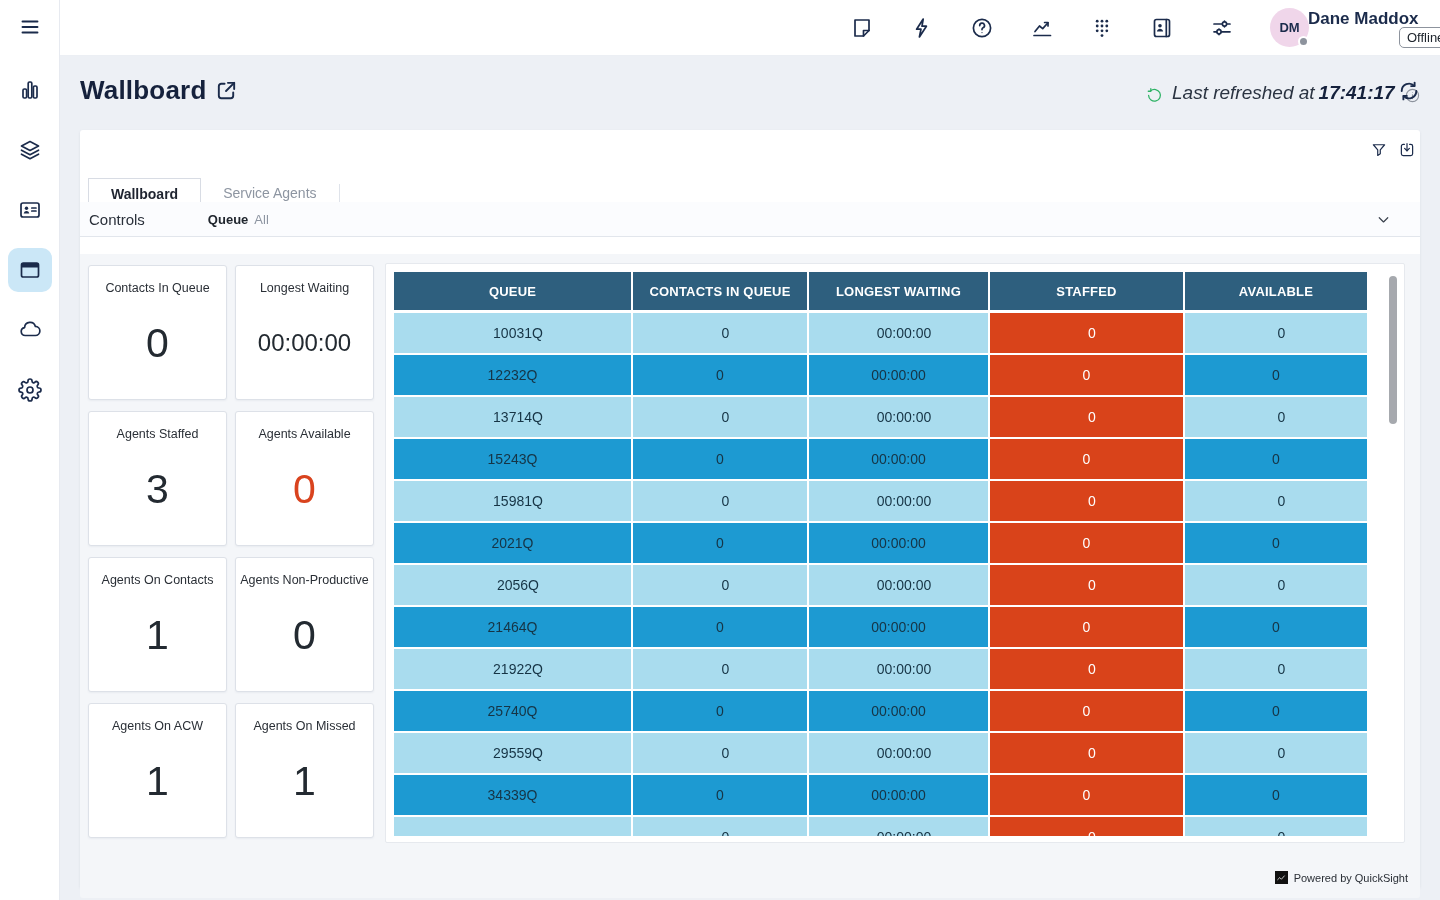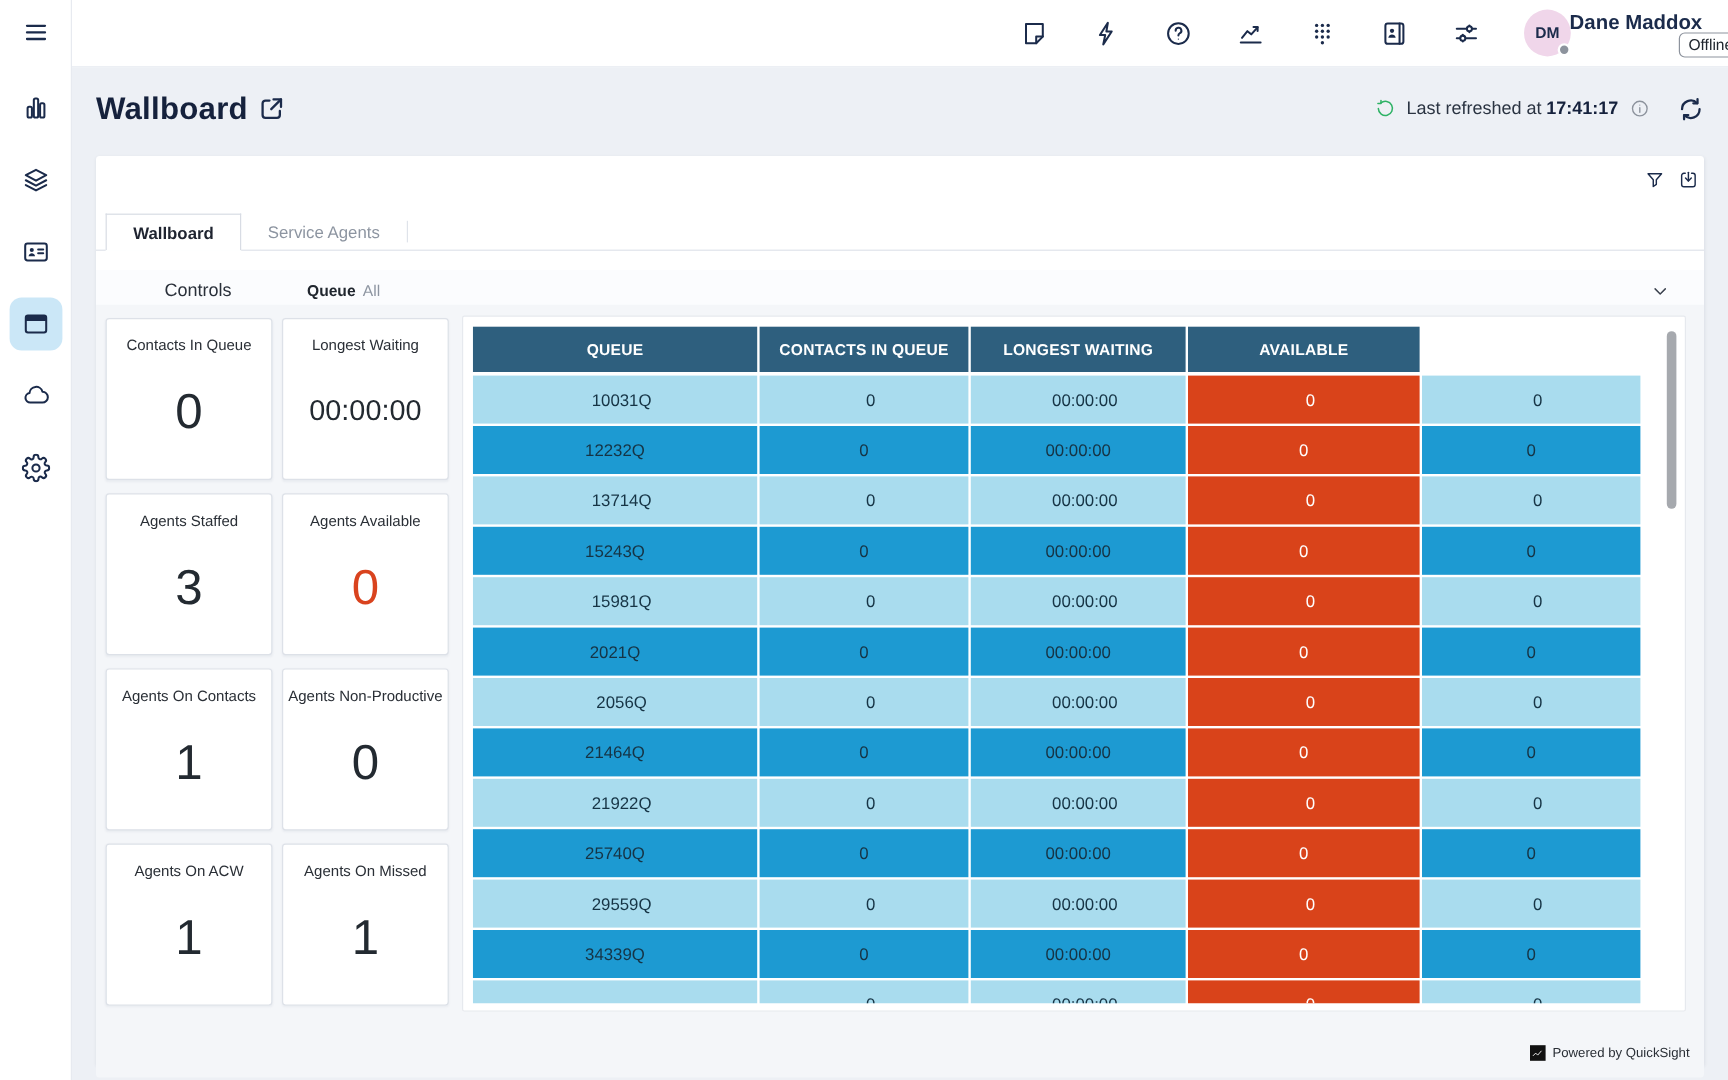--- a/index.html
+++ b/index.html
@@ -22,21 +22,21 @@
   .status-dot { position:absolute; left:1238px; top:36px; width:11px; height:11px; border-radius:50%; background:#8d939d; border:2px solid #fff; }
   .user-name { position:absolute; left:1248px; top:9px; font-size:17px; font-weight:bold; color:#1b2b4b; }
   .status-select-wrap { position:absolute; left:1323px; top:27px;margin-left:16px; }
   .status-select-wrap select { width:98px; height:21px; font-family:"Liberation Sans",sans-serif; font-size:13px; color:#20262e; border:1px solid #8d939d; border-radius:5px; background:#fff; padding:0 18px 0 7px; appearance:none; -webkit-appearance:none; }
   .status-select-wrap svg { position:absolute; right:6px; top:6px; pointer-events:none; stroke:#20262e; fill:none; stroke-width:1.6; stroke-linecap:round; stroke-linejoin:round; }
 
   
   .page-title { position:absolute; left:80px; top:75px; font-size:26px; font-weight:bold; color:#15213c; letter-spacing:.2px; }
   .ext-link { position:absolute; left:215px; top:79px; width:23px; height:23px; cursor:pointer; }
   .ext-link svg { stroke:#1b2b4b; fill:none; stroke-width:2; stroke-linecap:round; stroke-linejoin:round; }
-  .refreshed { position:absolute; left:1146px; top:82px; display:flex; align-items:center; font-size:15px; color:#2b3442; }
+  .refreshed { position:absolute; left:1146px; top:82px; display:flex; align-items:flex-end; font-size:19px; color:#2b3442;font-style:italic; }
   .refreshed .hist { margin-right:9px; }
   .refreshed b { margin-left:4px; color:#15213c; }
   .info-icon { margin-left:9px; }
   .refresh-btn { position:absolute; left:1397px; top:79px; width:24px; height:24px; cursor:pointer; }
   .refresh-btn svg, .refreshed .info-icon svg { stroke:#8d939d; fill:none; stroke-width:1.6; stroke-linecap:round; stroke-linejoin:round; }
   .refresh-btn svg { stroke:#1b2b4b; stroke-width:1.9; }
   .hist svg { stroke:#2eb265; fill:none; stroke-width:1.8; stroke-linecap:round; stroke-linejoin:round; }
 
   
   .panel { position:absolute; left:80px; top:130px; width:1340px; height:758px; background:#fff; border-radius:3px; box-shadow:0 1px 3px rgba(25,39,70,.08); }
@@ -44,21 +44,21 @@
   .panel-tool svg { stroke:#1b2b4b; fill:none; stroke-width:1.6; stroke-linecap:round; stroke-linejoin:round; }
   .tool-filter { left:1290px; }
   .tool-export { left:1318px; }
 
   .tabs { position:absolute; left:0; top:48px; width:1340px; height:31px; display:flex; align-items:flex-end; padding-left:8px; border-bottom:1px solid #dfe3ea; }
   .tab { height:31px; padding:0 22px; display:flex; align-items:center; font-size:14px; cursor:pointer; }
   .tab.active { background:#fff; border:1px solid #d8dce4; border-bottom:1px solid #fff; margin-bottom:-1px; font-weight:bold; color:#1f2430; }
   .tab.inactive { color:#8d95a1; }
   .tab-divider { width:1px; height:18px; background:#dfe3ea; margin-bottom:6px; }
 
-  .controls-bar { position:absolute; left:0; top:95px; width:1340px; height:35px; background:#fbfcfe; border-bottom:1px solid #e2e6ec; display:flex; align-items:center;padding-left:48px; }
+  .controls-bar { position:absolute; left:0; top:72px; width:1340px; height:35px; background:#fbfcfe; border-bottom:1px solid #e2e6ec; display:flex; align-items:center; }
   .controls-label { margin-left:9px; font-size:15px; color:#2a303a; }
   .queue-group { margin-left:63px; display:flex; align-items:baseline; cursor:pointer; }
   .queue-label { font-size:13px; font-weight:bold; color:#20262e; }
   .queue-value { font-size:13px; color:#8d95a1; margin-left:6px;text-align:right; }
   .controls-chevron { position:absolute; right:28px; top:9px; width:17px; height:17px; cursor:pointer; }
   .controls-chevron svg { stroke:#3a414d; fill:none; stroke-width:1.7; stroke-linecap:round; stroke-linejoin:round; }
 
   .content { position:absolute; left:0; top:124px; width:1340px; height:644px; background:#f4f6f9; border-radius:0 0 3px 3px; }
 
   
@@ -330,20 +330,21 @@
             <div class="kpi-value">1</div>
           </div>
         </div>
 
       <div class="table-tile">
         <div class="table-wrap">
           <div class="t-header">
               <div class="th">QUEUE</div>
               <div class="th">CONTACTS IN QUEUE</div>
               <div class="th">LONGEST WAITING</div>
+              <div class="th">STAFFED</div>
               <div class="th">AVAILABLE</div>
             </div>
           <div class="t-body">
               <div class="t-row light">
                 <div class="td">10031Q</div>
                 <div class="td">0</div>
                 <div class="td">00:00:00</div>
                 <div class="td staffed">0</div>
                 <div class="td">0</div>
               </div>

